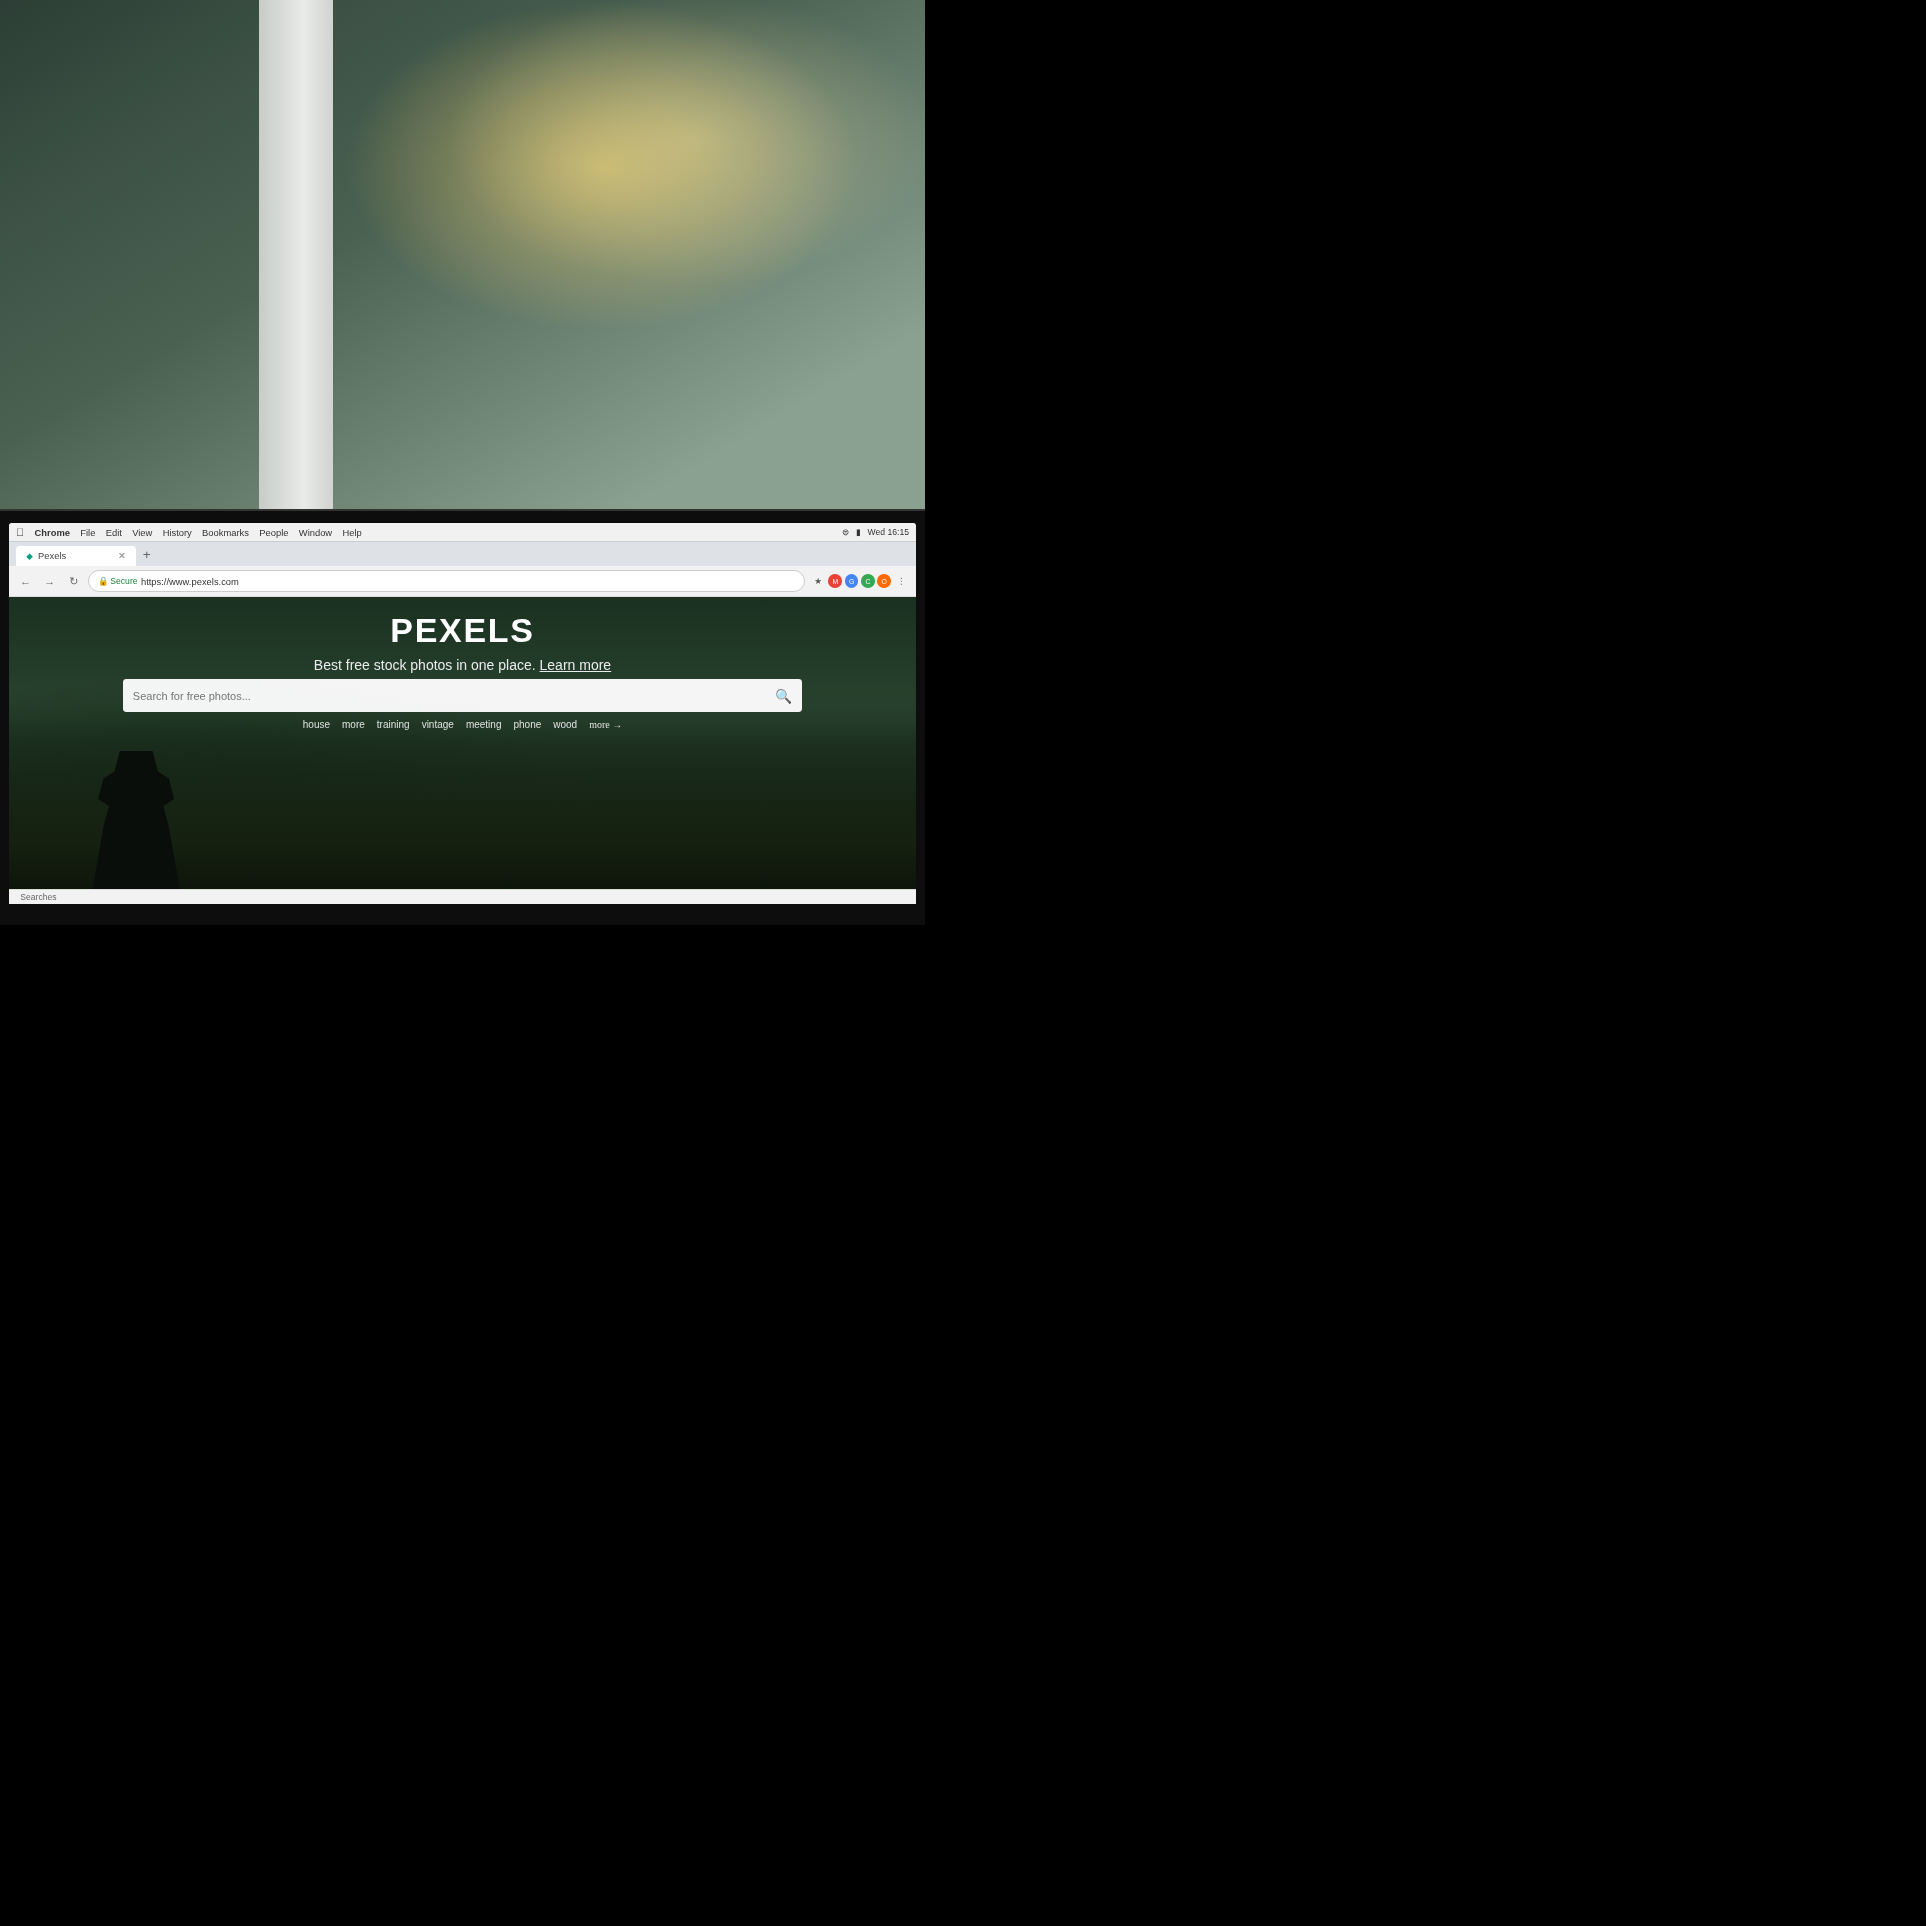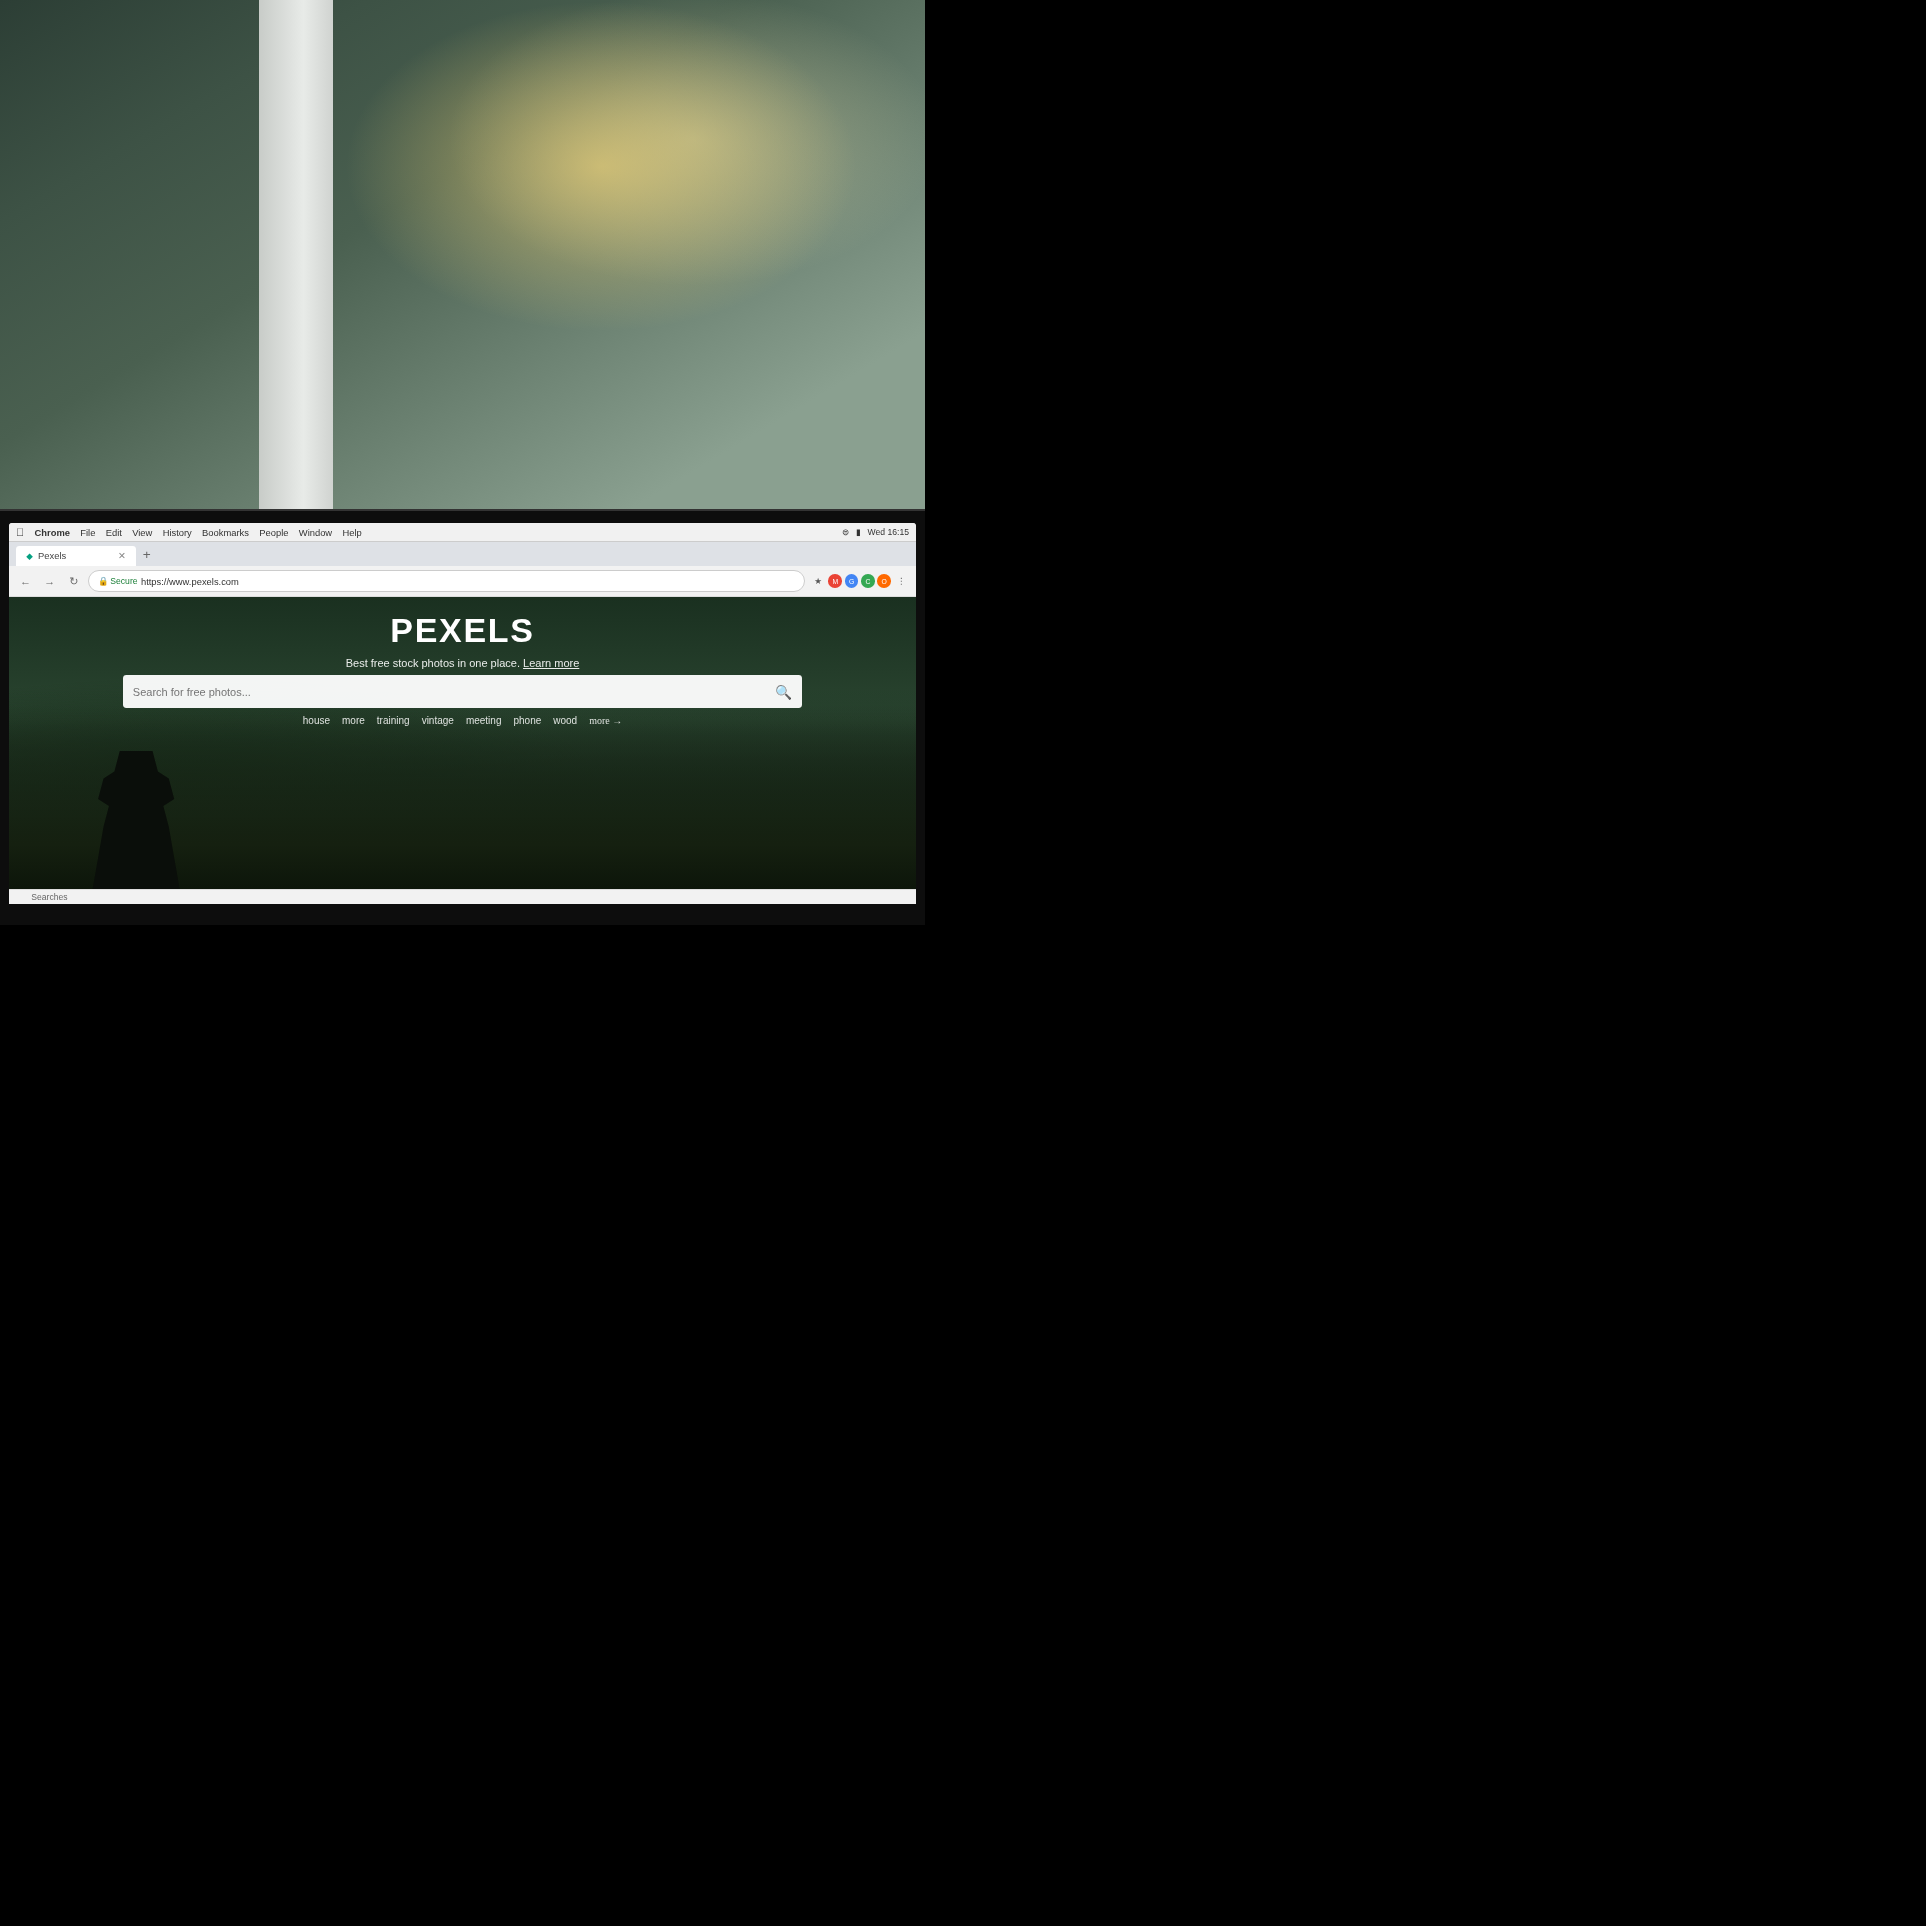--- a/index.html
+++ b/index.html
@@ -275,21 +275,21 @@
 
     .pexels-logo {
       color: #fff;
       font-size: 34px;
       font-weight: 800;
       letter-spacing: 1.7px;
     }
 
     .pexels-tagline {
       color: rgba(255,255,255,0.9);
-      font-size: 11px;
+      font-size: 14px;
     }
 
     .pexels-tagline a {
       color: rgba(255,255,255,0.9);
       text-decoration: underline;
     }
 
     .pexels-search {
       width: 75%;
       background: rgba(255,255,255,0.95);
@@ -337,21 +337,21 @@
     .status-bar {
       position: absolute;
       bottom: 0;
       left: 0;
       right: 0;
       height: 15.4px;
       background: #f2f2f2;
       border-top: 0.9px solid #ddd;
       display: flex;
       align-items: center;
-      padding: 0 22px;
+      padding: 0 11px;
       font-size: 8.6px;
       color: #666;
     }
 
     
     .toolbar-icons {
       display: flex;
       align-items: center;
       gap: 3.4px;
     }

